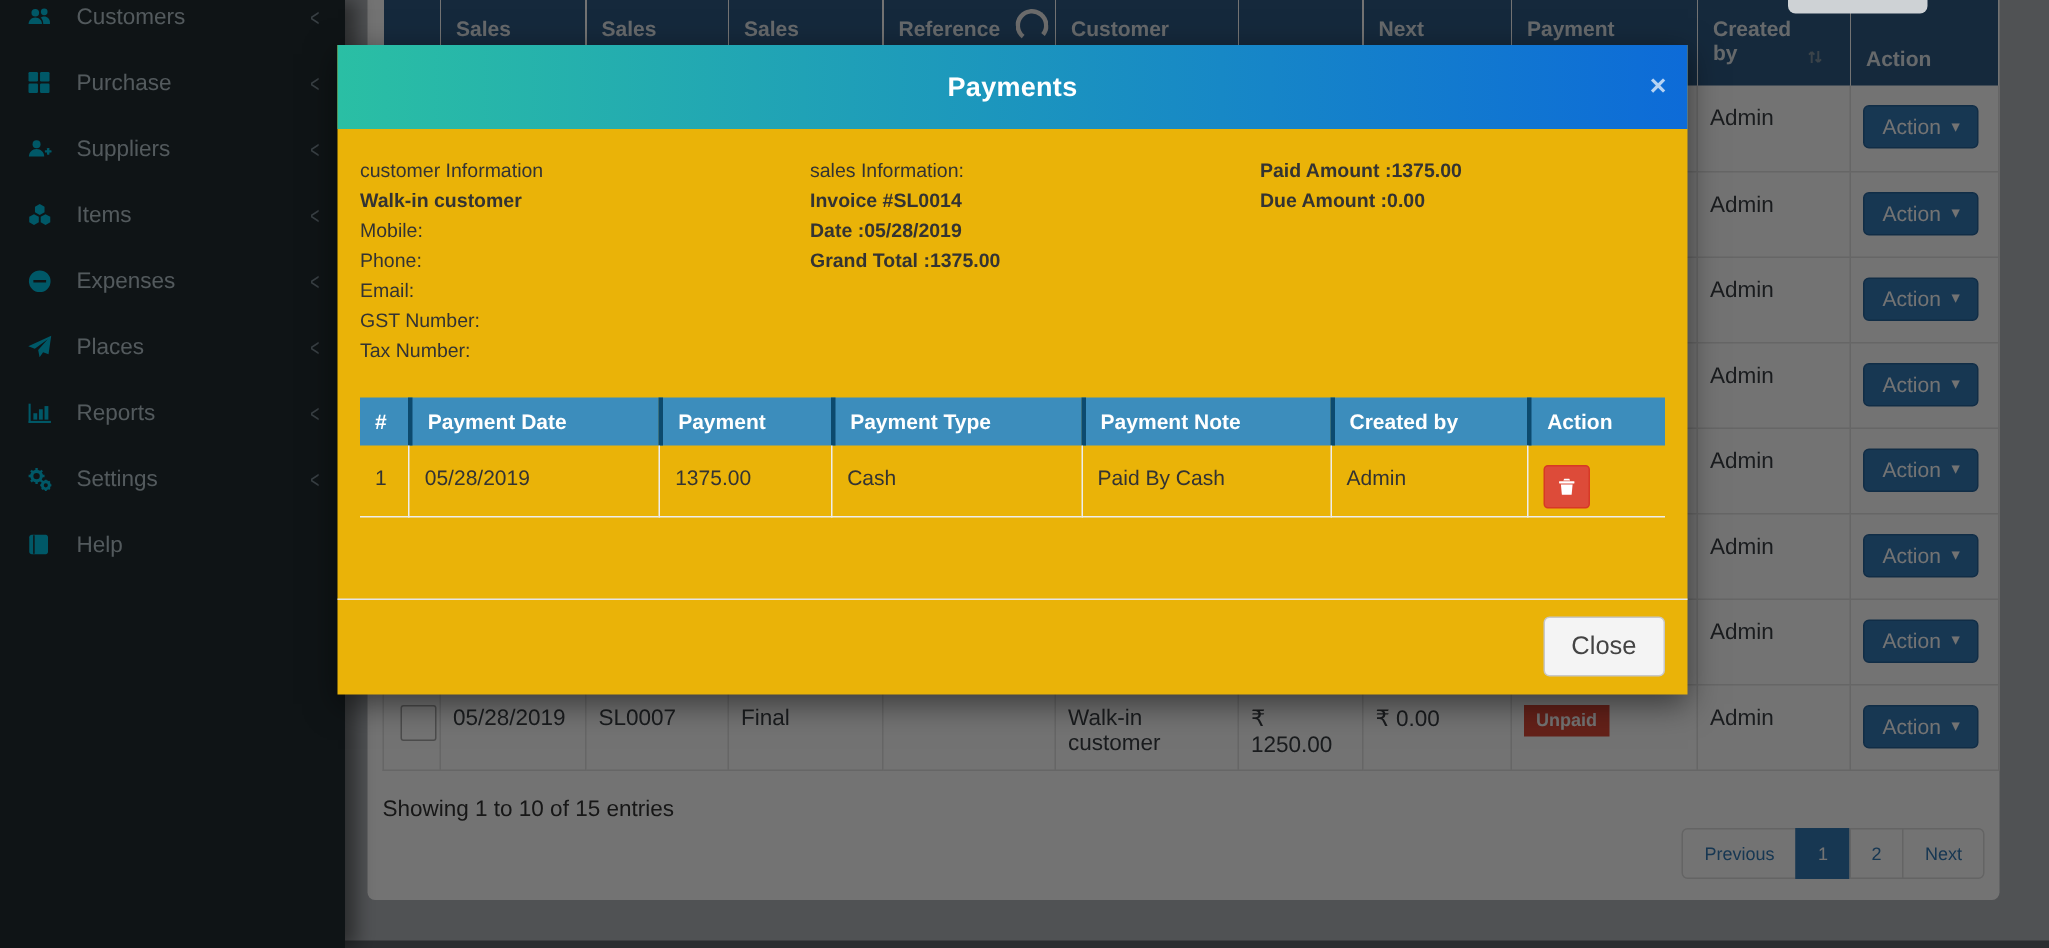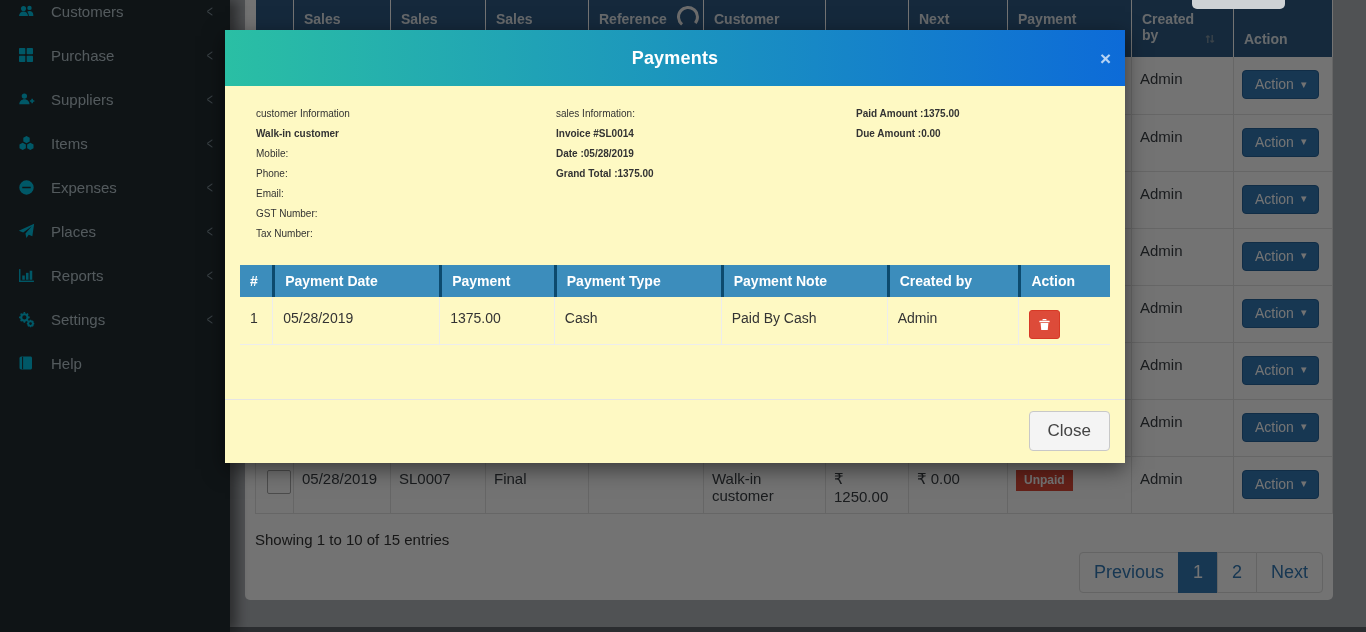--- a/index.html
+++ b/index.html
@@ -30,45 +30,45 @@
                font-size:15px;color:#3a3f44;background:#fff;border:1px solid #e2e2e2;border-top:none;}
   .checkbox{width:22px;height:22px;border:1px solid #a8a8a8;border-radius:2px;background:#fff;margin-left:3px;}
   .action-btn{display:inline-flex;align-items:center;background:var(--primary,#337ab7);
               border:1px solid #27649c;color:#fff;font-size:14px;padding:5px 12px 6px;border-radius:4px;cursor:pointer;}
   .action-btn .caret{margin-left:7px;font-size:11px;font-family:"DejaVu Sans",sans-serif;}
   .badge-status{display:inline-block;background:var(--danger,#dd4b39);color:#fff;font-size:12px;
                 font-weight:bold;padding:3px 8px 4px;border-radius:0;}
 
   .showing{position:absolute;left:10px;top:581px;font-size:15px;color:#333;}
   .pager{position:absolute;right:10px;top:602px;display:flex;}
-  .page-item{border:1px solid #ddd;background:#fff;color:var(--primary,#337ab7);font-size:18px;
+  .page-item{border:1px solid #ddd;background:#fff;color:var(--primary,#337ab7);font-size:12px;
              padding:9px 14px;margin-left:-1px;cursor:pointer;}
   .page-item.first{border-radius:4px 0 0 4px;}
   .page-item.last{border-radius:0 4px 4px 0;text-align:center;}
   .page-item.active{background:var(--primary,#337ab7);border-color:var(--primary,#337ab7);color:#fff;}
 
   .spinner-arc{position:absolute;left:677px;top:6px;width:16px;height:16px;border:3px solid #efefef;
                border-bottom-color:transparent;border-radius:50%;transform:rotate(-6deg);z-index:3;}
   .page-footer{position:absolute;left:0;right:0;bottom:0;height:5px;background:#60656b;z-index:1;}
 
   
   .backdrop{position:absolute;left:0;top:0;width:1366px;height:632px;background:rgba(0,0,0,.55);z-index:10;}
   .search-remnant{position:absolute;left:1192px;top:0;width:93px;height:9px;background:#ced2d5;
                   border-radius:0 0 5px 5px;z-index:20;}
 
   
-  .modal{position:absolute;left:225px;top:30px;width:900px;z-index:30;background:#fef9c3;
+  .modal{position:absolute;left:225px;top:30px;width:900px;z-index:30;background:#eab308;
          box-shadow:0 6px 20px rgba(0,0,0,.5);}
   .modal-header{height:56px;background:linear-gradient(90deg,var(--grad-start,#2abfa4),var(--grad-end,#0d6bd8));
                 display:flex;align-items:center;justify-content:center;position:relative;}
   .modal-title{color:#fff;font-size:18px;font-weight:bold;letter-spacing:.2px;}
   .modal-close{position:absolute;right:14px;top:50%;transform:translateY(-50%);color:rgba(255,255,255,.7);
                font-size:19px;font-weight:bold;cursor:pointer;line-height:1;}
   .modal-body{height:295px;padding:18px 15px 0;box-sizing:content-box;}
-  .info-row{display:flex;font-size:10px;line-height:20px;color:#333;margin-left:16px;}
+  .info-row{display:flex;font-size:13px;line-height:20px;color:#333;}
   .info-col1{width:300px;} .info-col2{width:300px;} .info-col3{flex:1;}
   .b{font-weight:bold;}
 
   .pay-table{width:100%;border-collapse:separate;border-spacing:0;table-layout:fixed;margin-top:21px;}
   .pay-table th{background:var(--th-blue,#3c8dbc);color:#fff;font-size:14px;font-weight:bold;text-align:left;
                 padding:8px 10px;border-left:3px solid #0c4a6e;}
   .pay-table th:first-child{border-left:none;}
   .pay-table td{height:48px;box-sizing:border-box;vertical-align:top;font-size:14px;color:#333;
                 padding:13px 10px;border-left:1px solid #ededed;border-bottom:1px solid #ededed;}
   .pay-table td:first-child{border-left:none;}

